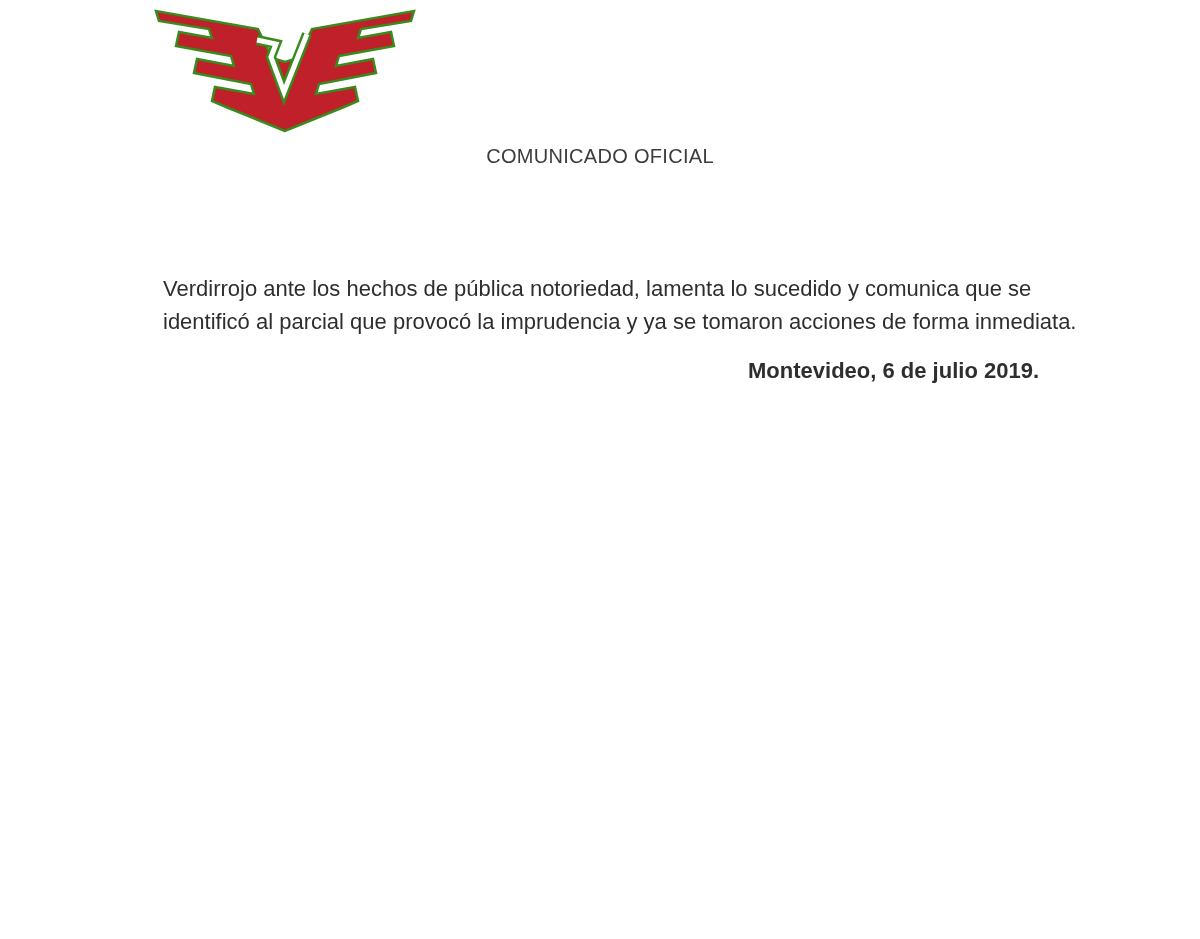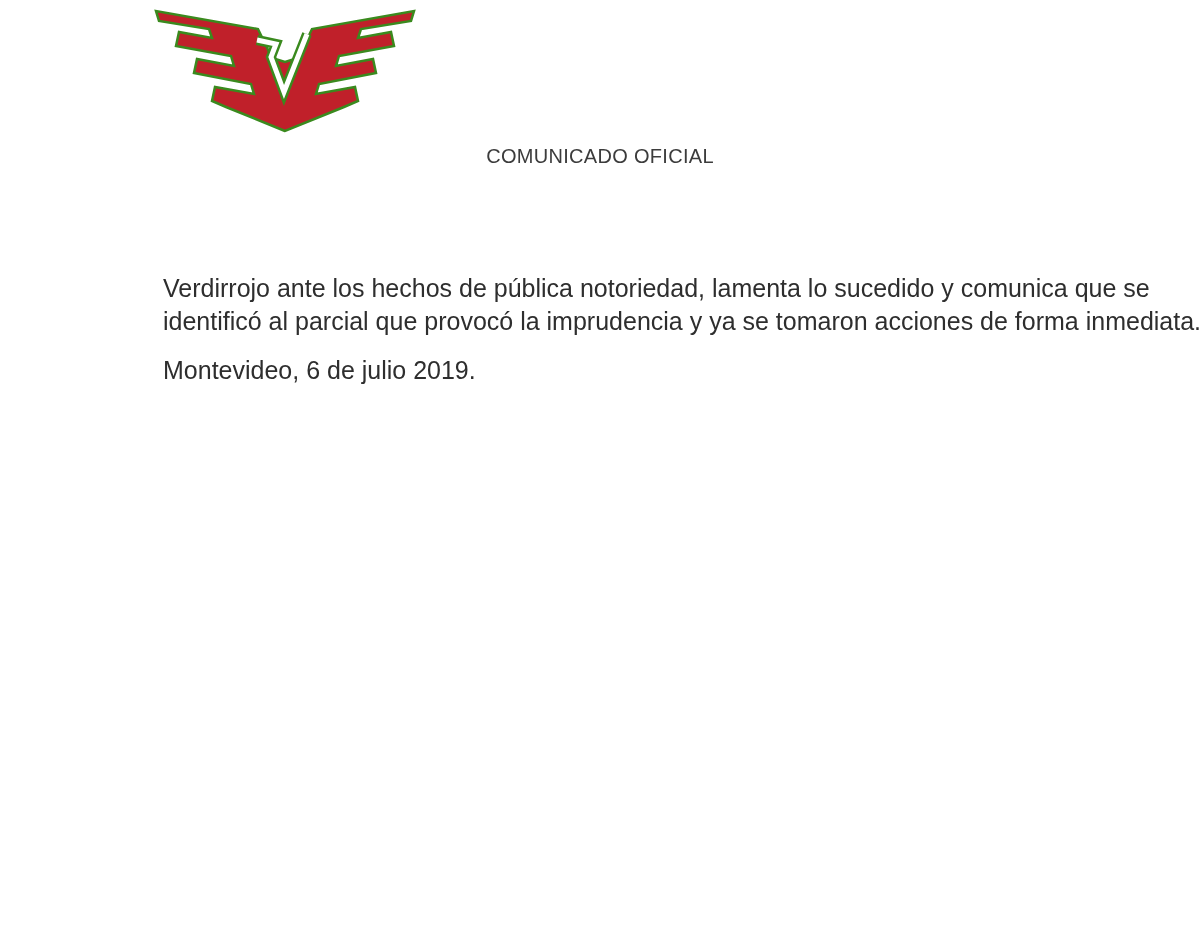--- a/index.html
+++ b/index.html
@@ -52,33 +52,35 @@
     line-height: 26px;
     letter-spacing: 0.3px;
     color: var(--title-color, #3c3c3c);
     white-space: pre;
   }
   .content {
     position: absolute;
     left: 163px;
     top: 272px;
     width: 876px;
-    font-size: 25px;
+    font-size: 22px;
     line-height: 33px;
     color: var(--text-color, #2e2e2e);
   }
   .content p {
     margin: 0 0 9px 0;
     white-space: pre;
   }
   .hashtag-line {
     margin-top: 44px !important;
   }
   .date-line {
     margin-top: 16px !important;
+    text-align: right;
+    font-weight: bold;
   }
 </style>
 </head>
 <body>
 
 <div class="page">
 
   <svg class="logo" viewBox="0 0 264 132" xmlns="http://www.w3.org/2000/svg" aria-hidden="true">
     <path class="emblem-body" d="M131,127 L72,103 L58,97 L61,83
          L100,90 L97,80 L40,69 L43,55

